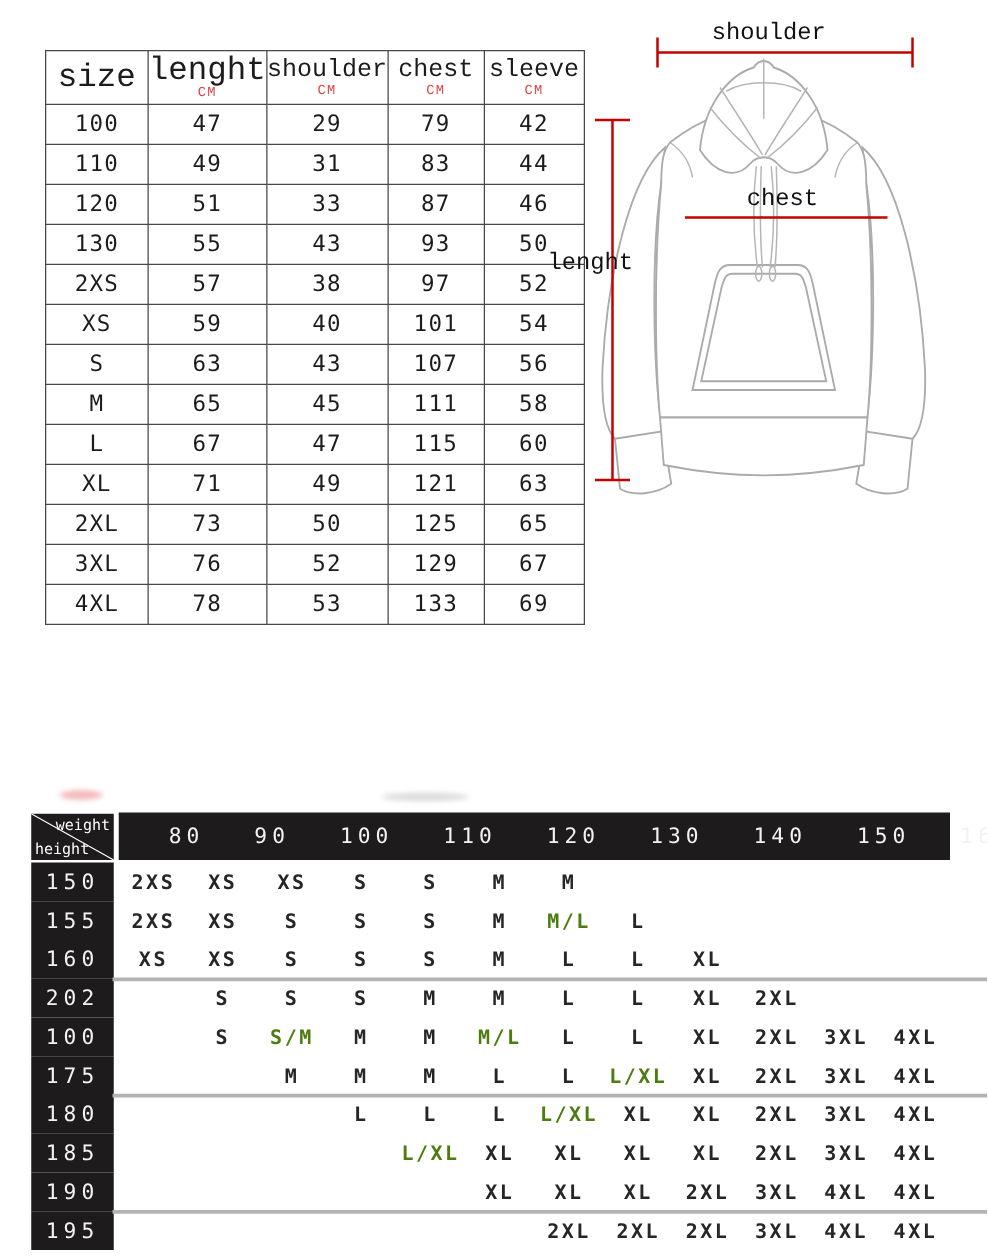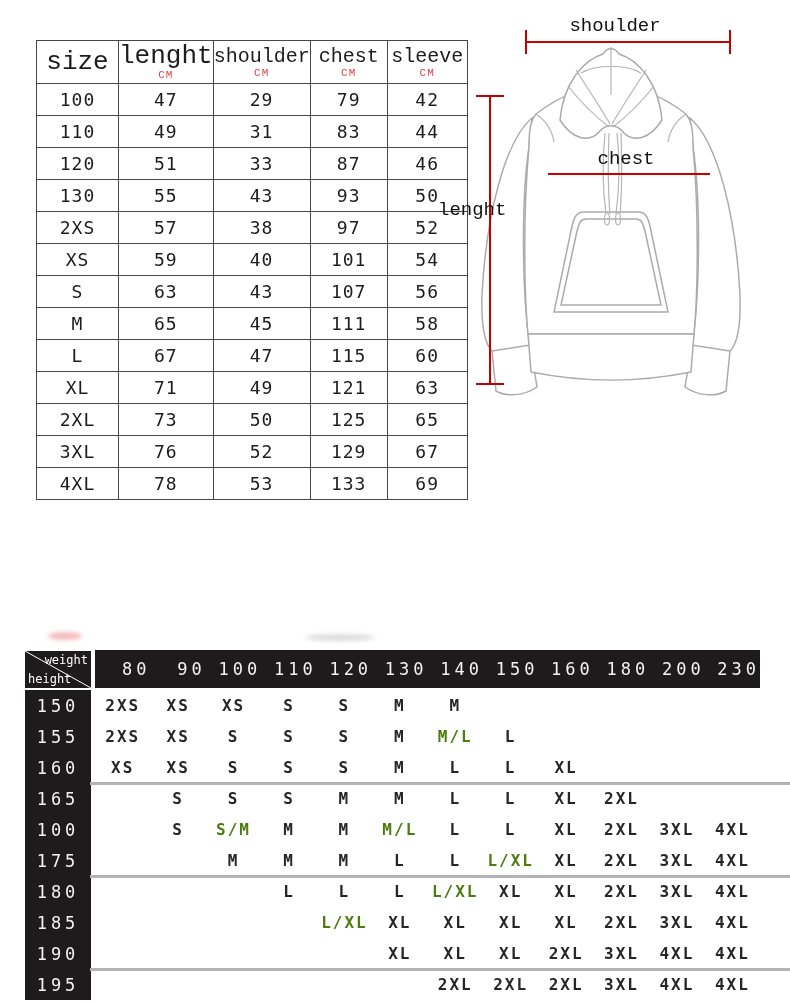--- a/index.html
+++ b/index.html
@@ -25,21 +25,21 @@
   .diagram svg{display:block;}
   .diagram text{font-family:"Liberation Mono","DejaVu Sans Mono",monospace;font-size:19px;fill:#111;}
 
   
   .fit-table{position:absolute;left:25px;top:651px;width:740px;}
   .corner{position:absolute;left:0;top:0;width:66px;height:37px;background:#1d1b1b;color:#fff;}
   .corner .cw{position:absolute;right:3px;top:2px;font-size:12px;letter-spacing:0;}
   .corner .ch{position:absolute;left:3px;bottom:2px;font-size:12px;}
   .corner svg{position:absolute;left:0;top:0;}
   .fit-head{position:absolute;left:70px;top:-1px;width:665px;height:38px;background:#1d1b1b;display:flex;align-items:center;}
-  .fit-head .wcell{flex:1 1 0;text-align:right;color:#f2f2f2;font-size:17px;letter-spacing:4px;}
+  .fit-head .wcell{flex:1 1 0;text-align:left;color:#f2f2f2;font-size:17px;letter-spacing:4px;padding-left:40px;}
   .fit-rows{position:absolute;left:0;top:39px;width:740px;}
   .frow{display:flex;height:31px;align-items:center;}
   .flabel{width:66px;height:31px;background:#1d1b1b;color:#f2f2f2;font-size:17px;letter-spacing:4px;display:flex;align-items:center;justify-content:center;flex:0 0 66px;}
   .fcells{margin-left:4px;width:665px;display:flex;height:31px;align-items:center;}
   .fcell{flex:1 1 0;text-align:center;font-size:16px;font-weight:bold;color:#262626;letter-spacing:2px;white-space:nowrap;}
   .fcell.red{color:#4d7c0f;}
   .sep{position:absolute;left:90px;width:700px;height:3px;background:#b3b3b3;}
 
   
   .smudge{position:absolute;border-radius:50%;filter:blur(2px);}
@@ -291,21 +291,21 @@
             <span class="fcell">M</span>
             <span class="fcell">L</span>
             <span class="fcell">L</span>
             <span class="fcell">XL</span>
             <span class="fcell"></span>
             <span class="fcell"></span>
             <span class="fcell"></span>
           </div>
         </div>
         <div class="frow">
-          <div class="flabel">165</div>
+          <div class="flabel">202</div>
           <div class="fcells">
             <span class="fcell"></span>
             <span class="fcell">S</span>
             <span class="fcell">S</span>
             <span class="fcell">S</span>
             <span class="fcell">M</span>
             <span class="fcell">M</span>
             <span class="fcell">L</span>
             <span class="fcell">L</span>
             <span class="fcell">XL</span>

